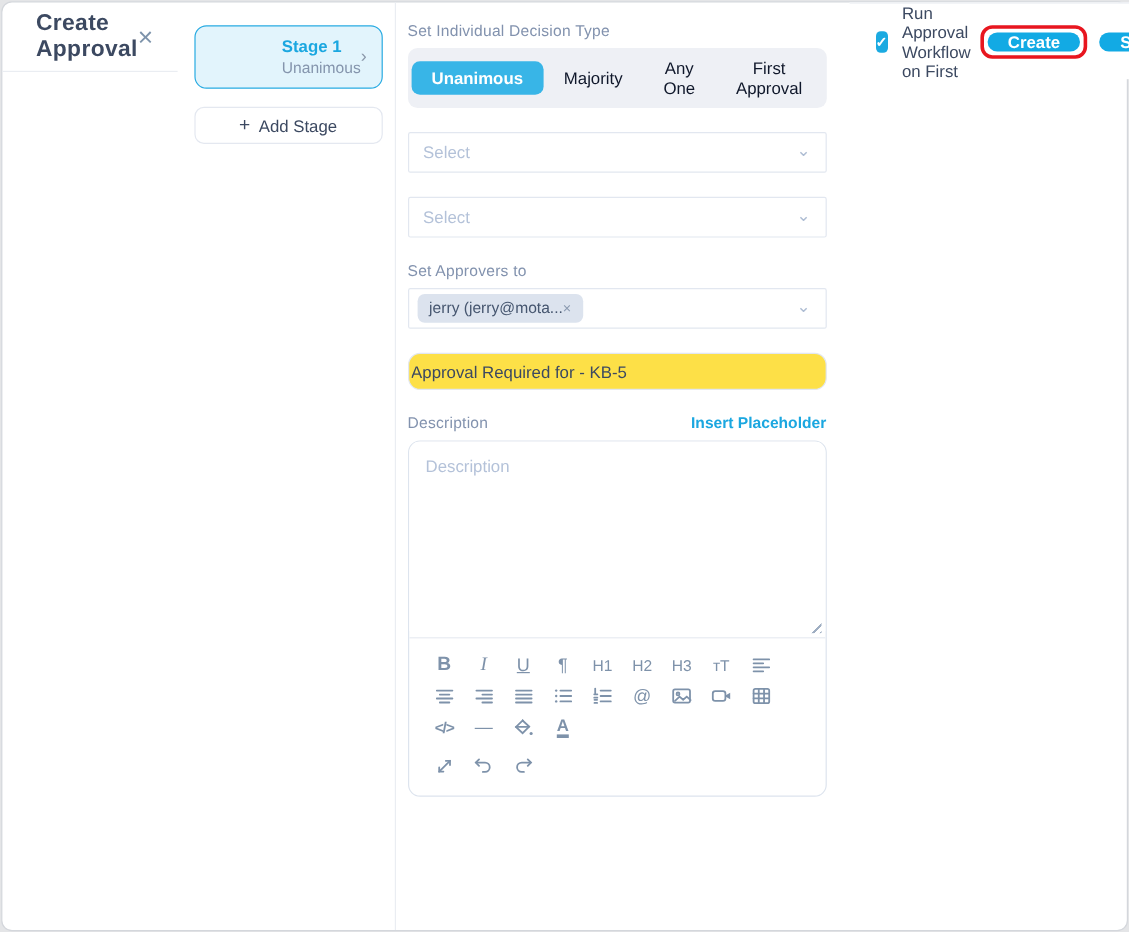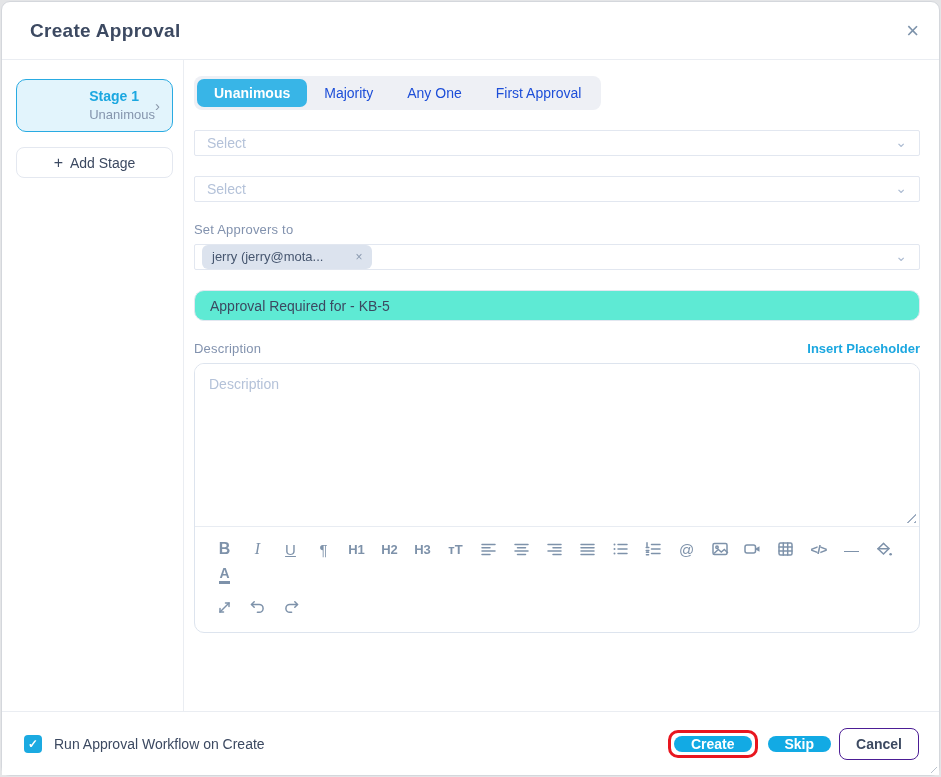--- a/index.html
+++ b/index.html
@@ -7,21 +7,21 @@
   body {
     font-family: "Liberation Sans", sans-serif;
     background: #e4e5e7;
     overflow: hidden;
   }
   .modal {
     width: 939px; height: 775px; margin: 1px;
     background: #ffffff;
     border-radius: 9px;
     border: 1px solid #d4d7dc;
-    display: flex; flex-direction: column;
+    display: flex; flex-direction: row;
     position: relative;
   }
   
   .modal-header {
     height: 58px; flex: 0 0 58px;
     display: flex; align-items: center; justify-content: space-between;
     padding: 0 20px 0 28px;
     border-bottom: 1px solid #eaedf2;
   }
   .modal-title {
@@ -64,50 +64,50 @@
     font-size: 13px; color: #8292ae; margin-bottom: 7px; letter-spacing: .2px;
   }
   .required-star { color: #e8352c; font-size: 13px; margin-left: 3px; }
 
   
   .segment-wrap {
     display: inline-flex; background: #eef0f5; border-radius: 8px;
     padding: 3px; align-items: center;
   }
   .segment-option {
-    font-size: 14px; color: #1d4ed8; padding: 6px 17px; cursor: pointer;
+    font-size: 14px; color: #0f172a; padding: 6px 17px; cursor: pointer;
     border-radius: 7px; background: transparent; border: none;
     font-family: "Liberation Sans", sans-serif;
   }
   .segment-option.seg-selected {
     background: #38b5e7; color: #ffffff; font-weight: 700;
   }
 
   
   .select-box {
     height: 26px; border: 1px solid #e2e7f0; border-radius: 2px;
-    display: flex; align-items: center; padding: 0 12px;
+    display: flex; align-items: center; padding: 16px 12px;
     cursor: pointer; background: #fff; position: relative;
   }
   .select-placeholder { font-size: 14px; color: #b4c2d9; }
   .select-caret {
     position: absolute; right: 12px; top: 45%; transform: translateY(-50%);
     color: #aebdd3; font-size: 14px; line-height: 1;
   }
   .chip {
-    display: inline-flex; align-items: center; gap: 32px;
+    display: inline-flex; align-items: center; gap: 0;
     background: #dce3ee; border-radius: 6px; padding: 4px 10px 5px 10px;
     font-size: 13px; color: #46566f;
   }
   .chip-close { color: #8b9ab0; font-size: 12px; cursor: pointer; }
 
   .text-input {
     width: 100%; height: 31px; border: 1px solid #e2e7f0; border-radius: 10px;
-    padding: 0 15px; font-size: 14px; color: #3c4961;
-    font-family: "Liberation Sans", sans-serif; outline: none; background: #5eead4;
+    padding: 0 2px; font-size: 14px; color: #3c4961;
+    font-family: "Liberation Sans", sans-serif; outline: none; background: #fde047;
   }
 
   
   .desc-label-row {
     display: flex; align-items: center; justify-content: space-between;
     margin-bottom: 7px;
   }
   .insert-placeholder-link {
     font-size: 13px; color: #1ba7e0; cursor: pointer; font-weight: 600;
     text-decoration: none;
@@ -134,21 +134,21 @@
     background: none; border: none; cursor: pointer; color: #7e92aa;
     min-width: 27px; height: 26px; margin-right: 6px;
     display: inline-flex; align-items: center; justify-content: center;
     font-family: "Liberation Sans", sans-serif; font-size: 15px; line-height: 1;
     border-radius: 4px;
   }
   .tb-btn svg { display: block; }
   .g-bold { font-weight: 700; font-size: 16px; }
   .g-italic { font-style: italic; font-family: "Liberation Serif", serif; font-size: 16px; }
   .g-underline { text-decoration: underline; font-size: 15px; }
-  .g-heading { font-size: 13px; font-weight: 700; letter-spacing: 0; text-align: right; }
+  .g-heading { font-size: 13px; font-weight: 400; letter-spacing: 0; text-align: right; }
   .g-code { font-size: 13px; font-weight: 600; letter-spacing: -1px; }
   .g-textcolor { font-size: 14px; font-weight: 600; border-bottom: 3px solid #7e92aa; padding-bottom: 1px; }
 
   
   .modal-footer {
     flex: 0 0 64px; height: 64px;
     border-top: 1px solid #eaedf2;
     display: flex; align-items: center; justify-content: space-between;
     padding: 0 20px 0 22px; background: #fff; position: relative;
   }
@@ -200,20 +200,21 @@
       </div>
       <button class="add-stage-btn">
         <span class="plus-glyph">+</span>
         <span>Add Stage</span>
       </button>
     </div>
 
     <div class="form-pane">
 
       <div class="field-group">
+        <div class="field-label">Set Individual Decision Type</div>
         <div class="segment-wrap" id="segment-wrap">
             <button class="segment-option seg-selected">Unanimous</button>
             <button class="segment-option">Majority</button>
             <button class="segment-option">Any One</button>
             <button class="segment-option">First Approval</button>
           </div>
       </div>
 
       <div class="field-group">
         <div class="select-box">
@@ -400,21 +401,21 @@
             </div>
         </div>
       </div>
 
     </div>
   </div>
 
   <div class="modal-footer">
     <div class="checkbox-row">
       <div class="checkbox">✓</div>
-      <div class="checkbox-label">Run Approval Workflow on Create</div>
+      <div class="checkbox-label">Run Approval Workflow on First</div>
     </div>
     <div class="footer-actions">
       <span class="annotation-box">
         <button class="btn btn-primary">Create</button>
       </span>
       <button class="btn btn-primary skip-btn">Skip</button>
       <button class="btn btn-outline">Cancel</button>
     </div>
     <div class="modal-resize-handle"></div>
   </div>

